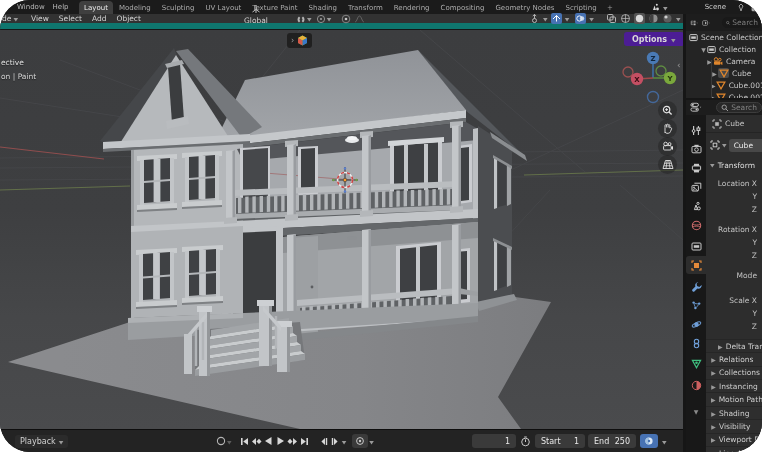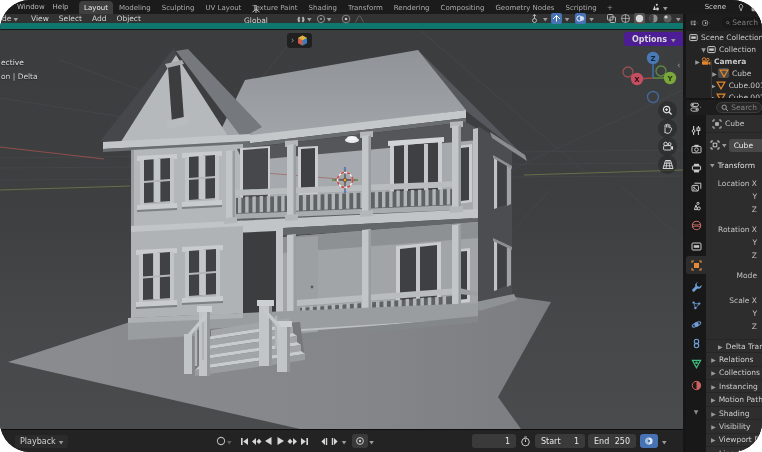--- a/index.html
+++ b/index.html
@@ -548,21 +548,21 @@
         <circle cx="0" cy="-11.5" r="1.2" fill="#5a7fd0"></circle>
         <circle cx="0" cy="11.5" r="1.2" fill="#5a7fd0"></circle>
         <circle cx="-11.5" cy="0" r="1.2" fill="#70a040"></circle>
         <circle cx="11.5" cy="0" r="1.2" fill="#70a040"></circle>
         <circle r="1.8" fill="#ff9d2a" stroke="#444444" stroke-width="0.7"></circle>
       </g>
     </svg>
 
     <div id="vp-overlay-text">
       <div>ective</div>
-      <div class="l2">on | Delta</div>
+      <div class="l2">on | Paint</div>
     </div>
 
     <div id="tool-expand">
       <span>›</span>
       <svg width="11" height="11" viewBox="0 0 11 11">
         <polygon points="5.5,0.5 10,3 10,8 5.5,10.5 1,8 1,3" fill="#3aa45c"></polygon>
         <polygon points="5.5,0.5 10,3 5.5,5.5 1,3" fill="#e8b13a"></polygon>
         <polygon points="5.5,5.5 10,3 10,8 5.5,10.5" fill="#3a78c8"></polygon>
         <polygon points="1,3 5.5,5.5 5.5,10.5 1,8" fill="#d85848"></polygon>
       </svg>
@@ -654,21 +654,21 @@
           <div class="ol-row" style="padding-left: 14px;">
             <span class="tri">▼</span>
             <span style="display:inline-flex">
               <svg width="9" height="9" viewBox="0 0 9 9">
                 <rect x="0.8" y="1.6" width="7.4" height="6" rx="0.8" fill="none" stroke="#c9c9c9" stroke-width="1"></rect>
                 <rect x="2.2" y="3.4" width="4.6" height="2.4" fill="#c9c9c9"></rect>
               </svg>
             </span>
             <span class="ol-label">Collection</span>
           </div>
-          <div class="ol-row" style="padding-left: 8px; font-weight: bold;">
+          <div class="ol-row" style="padding-left: 20px;">
             <span class="tri">▶</span>
             <span style="display:inline-flex">
               <svg width="10" height="9" viewBox="0 0 10 9">
                 <circle cx="3" cy="2.4" r="1.7" fill="none" stroke="#e0862c" stroke-width="1"></circle>
                 <circle cx="6.8" cy="2.6" r="1.3" fill="none" stroke="#e0862c" stroke-width="1"></circle>
                 <rect x="1" y="4.2" width="6.4" height="3.6" rx="0.8" fill="#e0862c"></rect>
                 <path d="M7.6 5.4 L9.4 4.6 V8 L7.6 6.9" fill="#e0862c"></path>
               </svg>
             </span>
             <span class="ol-label">Camera</span>

